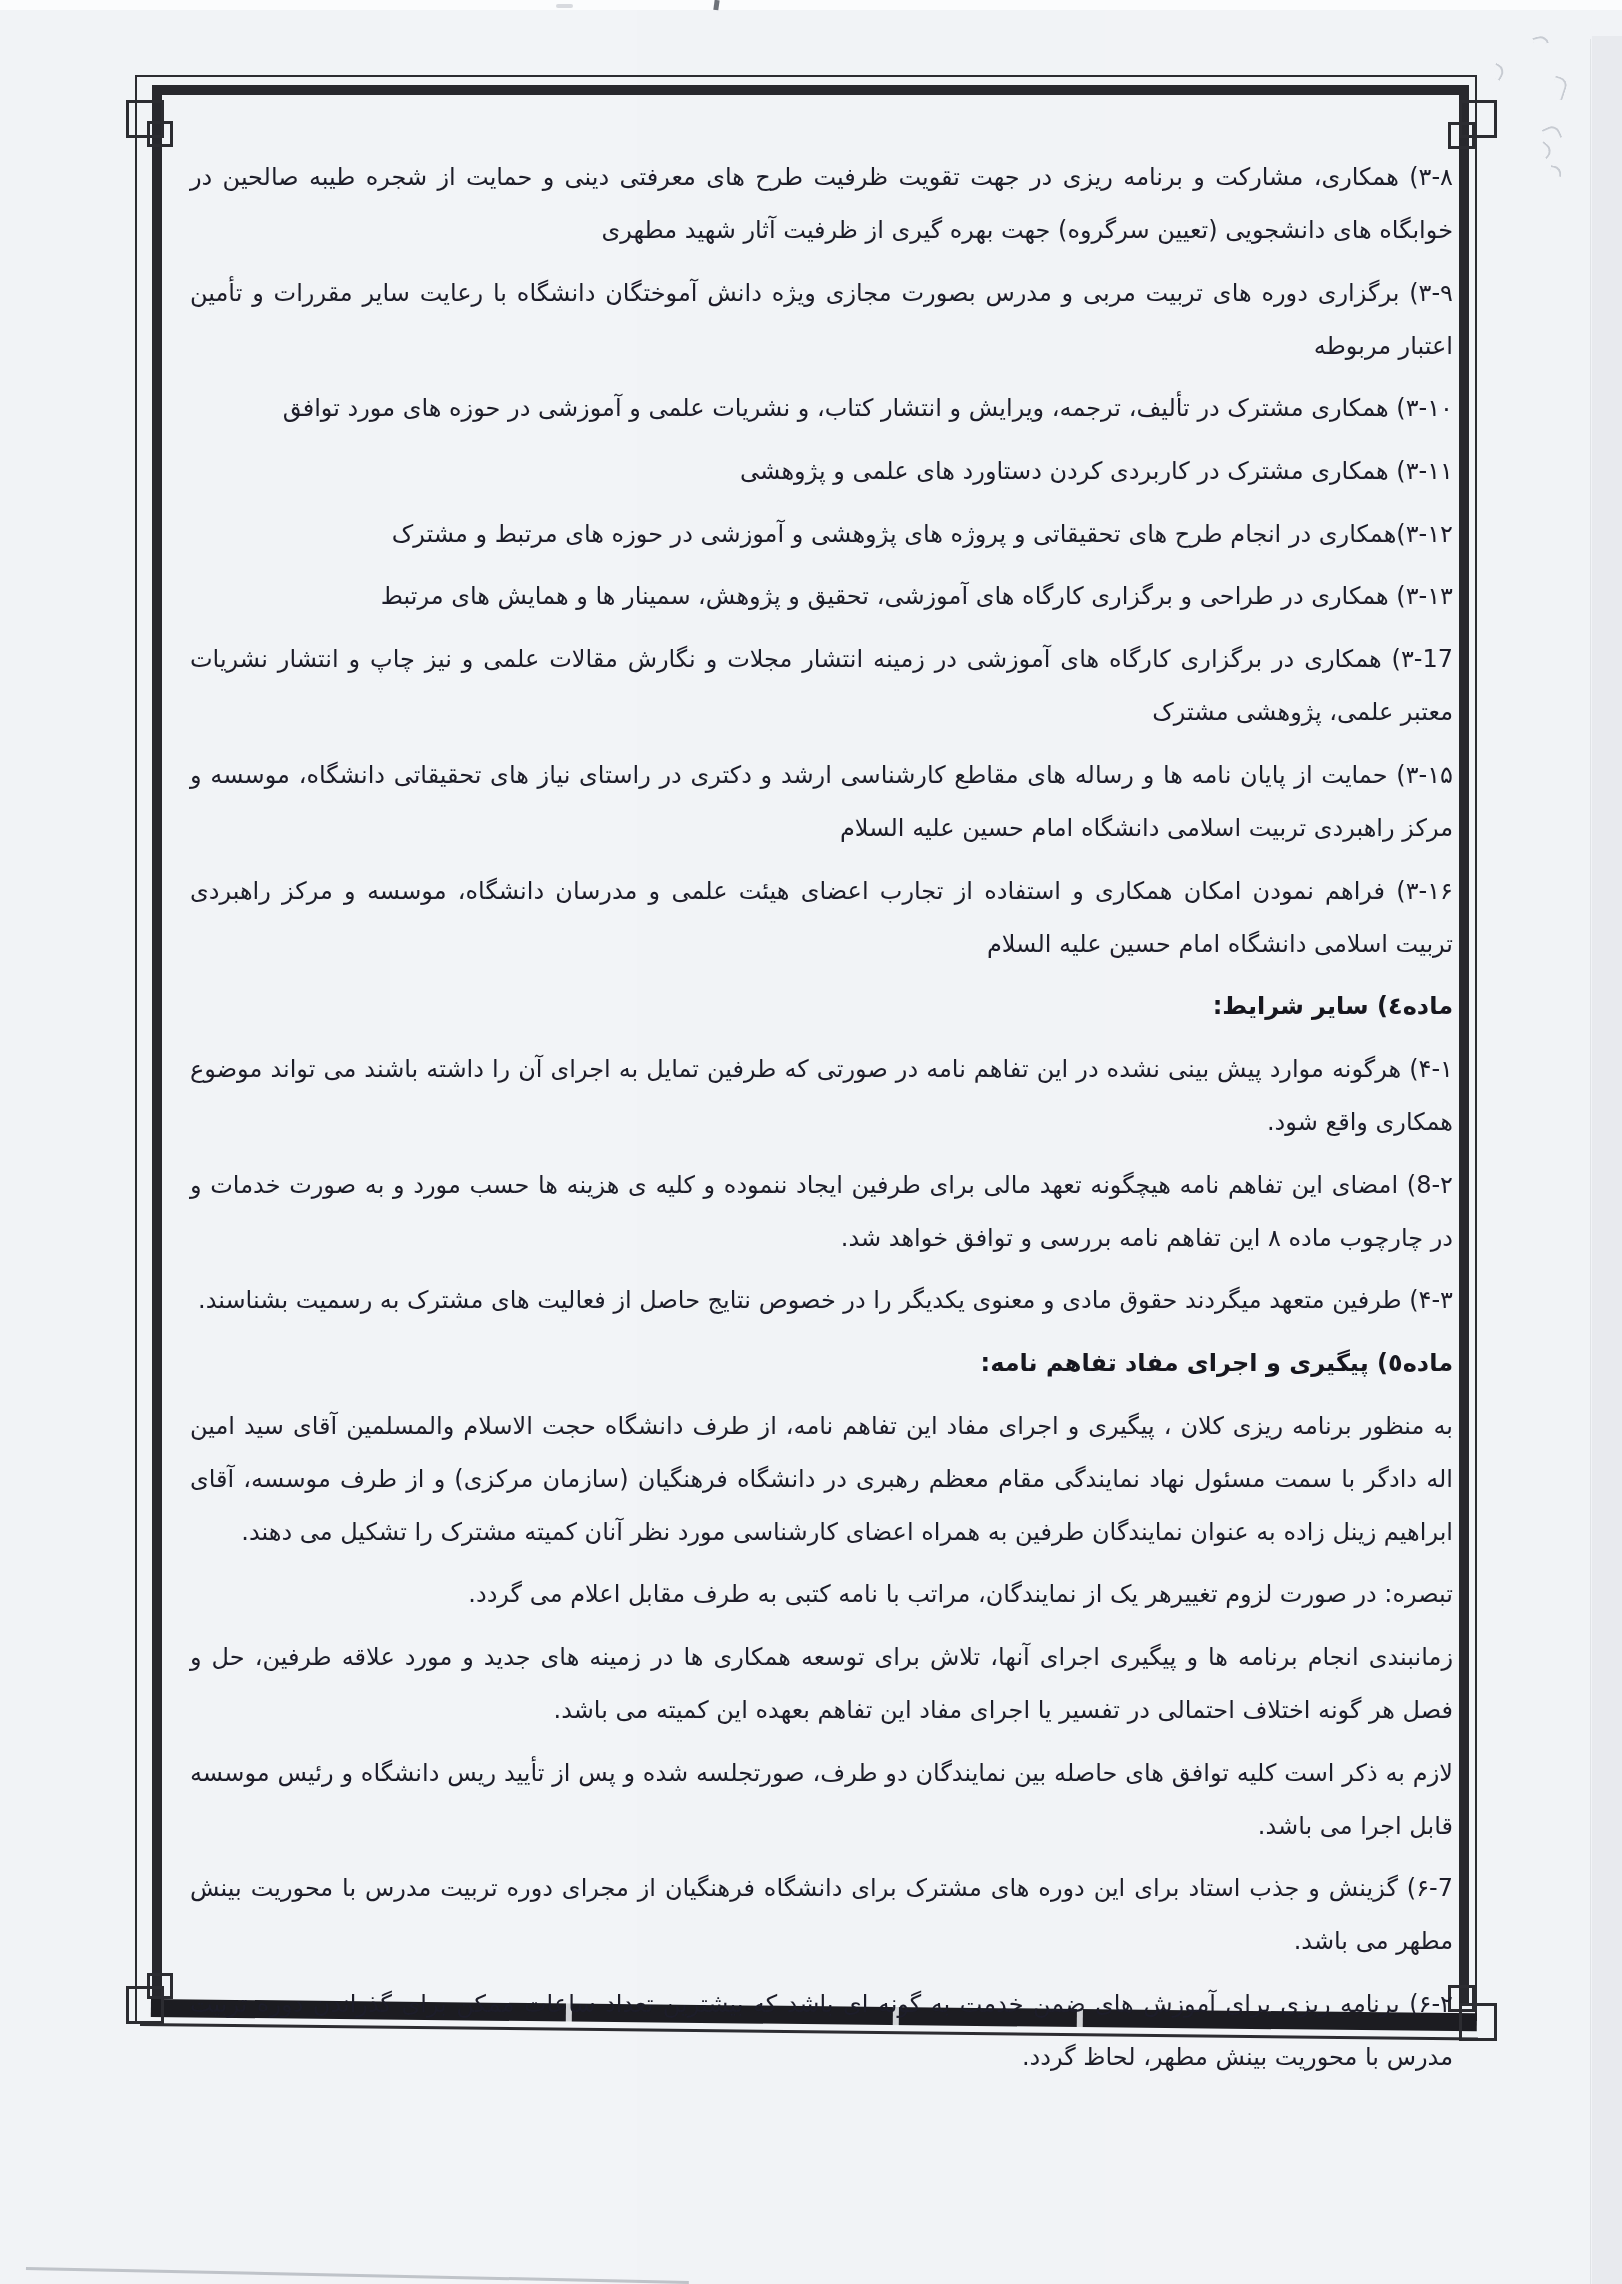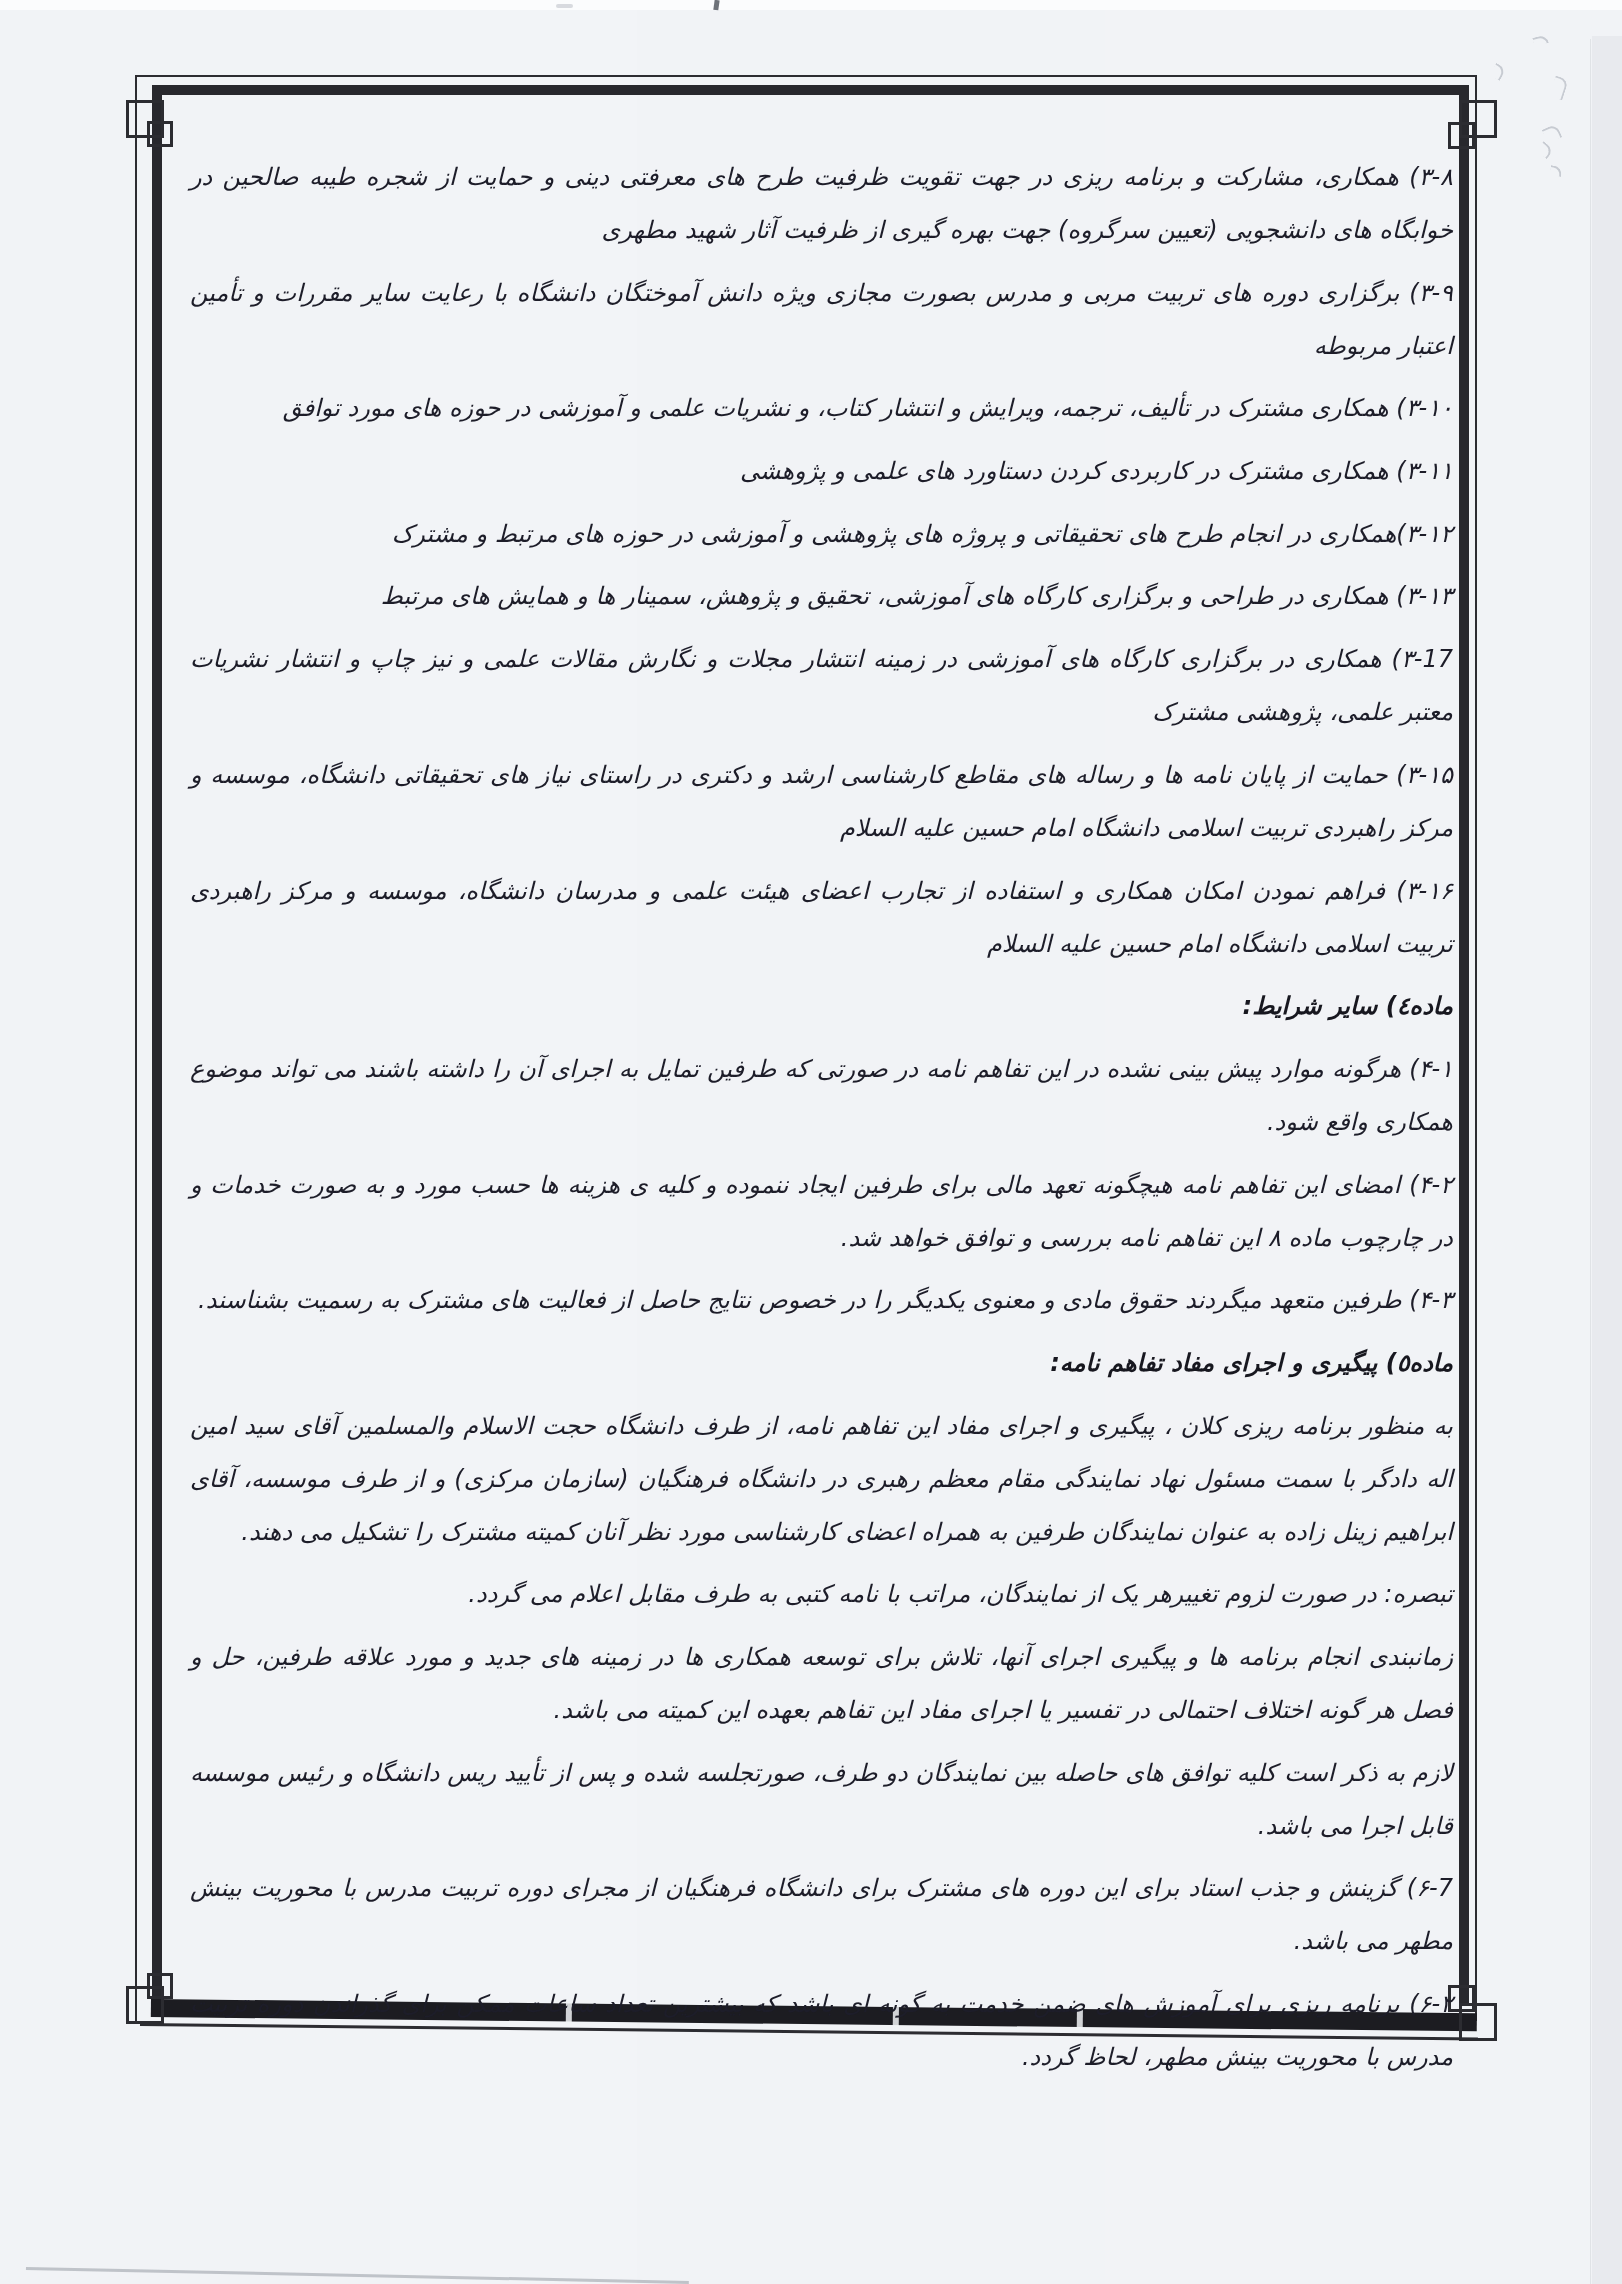--- a/index.html
+++ b/index.html
@@ -2,21 +2,20 @@
 <html style="font-size:10.4px"><head>
 <meta charset="utf-8">
 <style>
   html,body{margin:0;padding:0;background:#ffffff;}
   .page{
     position:relative;
     width:1622px;height:2284px;
     background:#f1f3f6;
     overflow:hidden;
     font-family:"DejaVu Sans",sans-serif;
-    font-style:italic;
   }
   .scan-top-strip{position:absolute;left:0;top:0;width:100%;height:10.4px;background:#fbfcfd;}
   .scan-right-strip{position:absolute;top:36px;right:0;width:30px;height:2248px;background:#e8eaee;}
   .scan-right-line{position:absolute;top:39px;left:1590px;width:1.3px;height:2245px;background:#d9dbdf;opacity:.7;}
   .scan-band{position:absolute;top:0;height:2284px;background:#ffffff;}
   .band-a{left:390px;width:247px;opacity:.10;}
   .band-b{left:1105px;width:195px;opacity:.07;}
 
   
   .frame-outer{
@@ -114,21 +113,21 @@
     <p class="clause">۳-۹) برگزاری دوره های تربیت مربی و مدرس بصورت مجازی ویژه دانش آموختگان دانشگاه با رعایت سایر مقررات و تأمین اعتبار مربوطه</p>
     <p class="clause">۳-۱۰) همکاری مشترک در تألیف، ترجمه، ویرایش و انتشار کتاب، و نشریات علمی و آموزشی در حوزه های مورد توافق</p>
     <p class="clause">۳-۱۱) همکاری مشترک در کاربردی کردن دستاورد های علمی و پژوهشی</p>
     <p class="clause">۳-۱۲)همکاری در انجام طرح های تحقیقاتی و پروژه های پژوهشی و آموزشی در حوزه های مرتبط و مشترک</p>
     <p class="clause">۳-۱۳) همکاری در طراحی و برگزاری کارگاه های آموزشی، تحقیق و پژوهش، سمینار ها و همایش های مرتبط</p>
     <p class="clause">۳-17) همکاری در برگزاری کارگاه های آموزشی در زمینه انتشار مجلات و نگارش مقالات علمی و نیز چاپ و انتشار نشریات معتبر علمی، پژوهشی مشترک</p>
     <p class="clause">۳-۱۵) حمایت از پایان نامه ها و رساله های مقاطع کارشناسی ارشد و دکتری در راستای نیاز های تحقیقاتی دانشگاه، موسسه و مرکز راهبردی تربیت اسلامی دانشگاه امام حسین علیه السلام</p>
     <p class="clause">۳-۱۶) فراهم نمودن امکان همکاری و استفاده از تجارب اعضای هیئت علمی و مدرسان دانشگاه، موسسه و مرکز راهبردی تربیت اسلامی دانشگاه امام حسین علیه السلام</p>
     <p class="heading">ماده٤) سایر شرایط:</p>
     <p class="clause">۴-۱) هرگونه موارد پیش بینی نشده در این تفاهم نامه در صورتی که طرفین تمایل به اجرای آن را داشته باشند می تواند موضوع همکاری واقع شود.</p>
-    <p class="clause">۴-۲) امضای این تفاهم نامه هیچگونه تعهد مالی برای طرفین ایجاد ننموده و کلیه ی هزینه ها حسب مورد و به صورت خدمات و در چارچوب ماده ۸ این تفاهم نامه بررسی و توافق خواهد شد.</p>
+    <p class="clause">8-۲) امضای این تفاهم نامه هیچگونه تعهد مالی برای طرفین ایجاد ننموده و کلیه ی هزینه ها حسب مورد و به صورت خدمات و در چارچوب ماده ۸ این تفاهم نامه بررسی و توافق خواهد شد.</p>
     <p class="clause">۴-۳) طرفین متعهد میگردند حقوق مادی و معنوی یکدیگر را در خصوص نتایج حاصل از فعالیت های مشترک به رسمیت بشناسند.</p>
     <p class="heading">ماده٥) پیگیری و اجرای مفاد تفاهم نامه:</p>
     <p class="para">به منظور برنامه ریزی کلان ، پیگیری و اجرای مفاد این تفاهم نامه، از طرف دانشگاه حجت الاسلام والمسلمین آقای سید امین اله دادگر با سمت مسئول نهاد نمایندگی مقام معظم رهبری در دانشگاه فرهنگیان (سازمان مرکزی) و از طرف موسسه، آقای ابراهیم زینل زاده به عنوان نمایندگان طرفین به همراه اعضای کارشناسی مورد نظر آنان کمیته مشترک را تشکیل می دهند.</p>
     <p class="para">تبصره: در صورت لزوم تغییرهر یک از نمایندگان، مراتب با نامه کتبی به طرف مقابل اعلام می گردد.</p>
     <p class="para">زمانبندی انجام برنامه ها و پیگیری اجرای آنها، تلاش برای توسعه همکاری ها در زمینه های جدید و مورد علاقه طرفین، حل و فصل هر گونه اختلاف احتمالی در تفسیر یا اجرای مفاد این تفاهم بعهده این کمیته می باشد.</p>
     <p class="para">لازم به ذکر است کلیه توافق های حاصله بین نمایندگان دو طرف، صورتجلسه شده و پس از تأیید ریس دانشگاه و رئیس موسسه قابل اجرا می باشد.</p>
     <p class="clause">۶-7) گزینش و جذب استاد برای این دوره های مشترک برای دانشگاه فرهنگیان از مجرای دوره تربیت مدرس با محوریت بینش مطهر می باشد.</p>
     <p class="clause">۶-۲) برنامه ریزی برای آموزش های ضمن خدمت به گونه ای باشد که بیشترین تعداد ساعات ممکن برای گذراندن دوره تربیت مدرس با محوریت بینش مطهر، لحاظ گردد.</p>
   </div>
 

